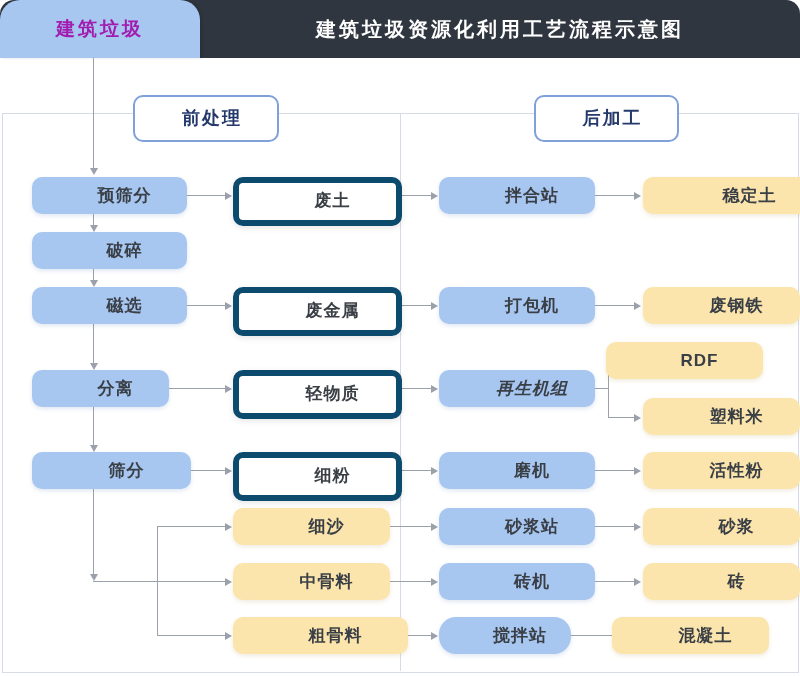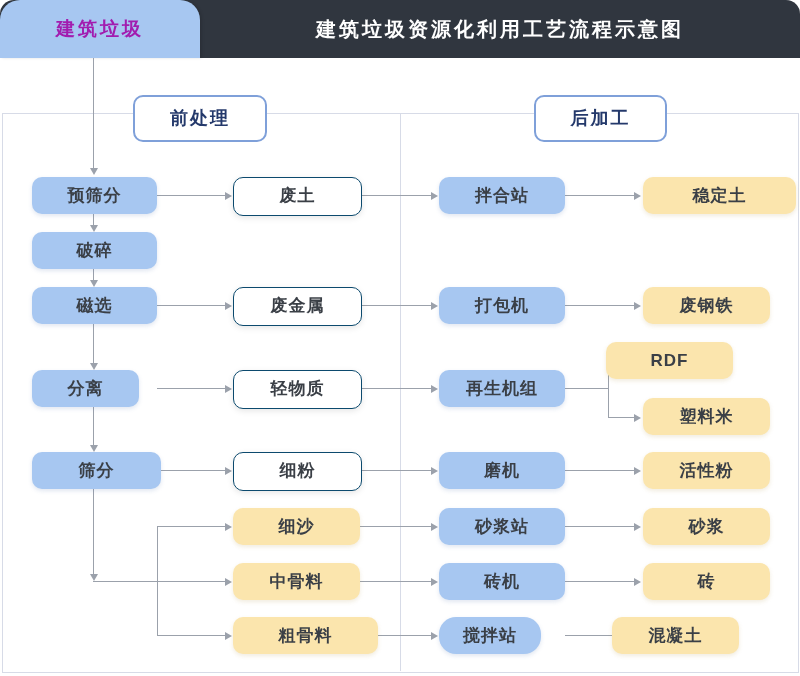--- a/index.html
+++ b/index.html
@@ -31,33 +31,33 @@
     border:1px solid var(--panel-border);background:transparent;
   }
   #section-divider{
     position:absolute;left:400px;top:113px;width:1px;height:558px;
     background:var(--panel-border);
   }
   .section-badge{
     position:absolute;height:43px;background:#ffffff;
     border:2px solid var(--badge-border);border-radius:10px;
     color:var(--badge-text);font-size:18px;font-weight:bold;
-    text-align:center;line-height:43px;letter-spacing:2px;z-index:5;
+    text-align:center;line-height:43px;letter-spacing:2px;z-index:5;padding-left:12px;
   }
   #badge-pre{left:133px;top:95px;width:130px;}
   #badge-post{left:534px;top:95px;width:129px;}
   
   .node{
     position:absolute;height:37px;border-radius:10px;z-index:3;
     text-align:center;line-height:37px;font-size:17px;font-weight:600;
-    color:var(--box-text);letter-spacing:1px;
+    color:var(--box-text);letter-spacing:1px;padding-left:30px;
   }
   .node.process{background:var(--process-blue);box-shadow:0 2px 4px rgba(90,120,180,0.18);}
   .node.product{background:var(--product-yellow);box-shadow:0 2px 4px rgba(180,150,80,0.18);}
-  .node.intermediate{background:#ffffff;border:1px solid #0c4a6e;box-shadow:0 2px 6px rgba(0,0,0,0.10);line-height:35px;}
+  .node.intermediate{background:#ffffff;border:6px solid #0c4a6e;box-shadow:0 2px 6px rgba(0,0,0,0.10);line-height:35px;}
   
   .edge{position:absolute;background:var(--line-gray);z-index:1;}
   .edge.h{height:1px;}
   .edge.v{width:1px;}
   .ah{position:absolute;width:0;height:0;}
   .ah.r{right:-7px;top:-3.5px;border-left:7px solid var(--line-gray);border-top:4px solid transparent;border-bottom:4px solid transparent;}
   .ah.d{bottom:-7px;left:-3.5px;border-top:7px solid var(--line-gray);border-left:4px solid transparent;border-right:4px solid transparent;}
 </style>
 </head>
 <body>
@@ -171,21 +171,21 @@
       <div class="node process" style="left: 32px; top: 452px; width: 129px;">筛分</div>
       <div class="node intermediate" style="left: 233px; top: 177px; width: 127px;">废土</div>
       <div class="node intermediate" style="left: 233px; top: 287px; width: 127px;">废金属</div>
       <div class="node intermediate" style="left: 233px; top: 370px; width: 127px;">轻物质</div>
       <div class="node intermediate" style="left: 233px; top: 452px; width: 127px;">细粉</div>
       <div class="node product" style="left: 233px; top: 508px; width: 127px;">细沙</div>
       <div class="node product" style="left: 233px; top: 563px; width: 127px;">中骨料</div>
       <div class="node product" style="left: 233px; top: 617px; width: 145px;">粗骨料</div>
       <div class="node process" style="left: 439px; top: 177px; width: 126px;">拌合站</div>
       <div class="node process" style="left: 439px; top: 287px; width: 126px;">打包机</div>
-      <div class="node process" style="left: 439px; top: 370px; width: 126px;">再生机组</div>
+      <div class="node process" style="left: 439px; top: 370px; width: 126px; font-style: italic;">再生机组</div>
       <div class="node process" style="left: 439px; top: 452px; width: 126px;">磨机</div>
       <div class="node process" style="left: 439px; top: 508px; width: 126px;">砂浆站</div>
       <div class="node process" style="left: 439px; top: 563px; width: 126px;">砖机</div>
       <div class="node process" style="left: 439px; top: 617px; width: 102px; border-radius: 17px;">搅拌站</div>
       <div class="node product" style="left: 643px; top: 177px; width: 153px;">稳定土</div>
       <div class="node product" style="left: 643px; top: 287px; width: 127px;">废钢铁</div>
       <div class="node product" style="left: 606px; top: 342px; width: 127px;">RDF</div>
       <div class="node product" style="left: 643px; top: 398px; width: 127px;">塑料米</div>
       <div class="node product" style="left: 643px; top: 452px; width: 127px;">活性粉</div>
       <div class="node product" style="left: 643px; top: 508px; width: 127px;">砂浆</div>

